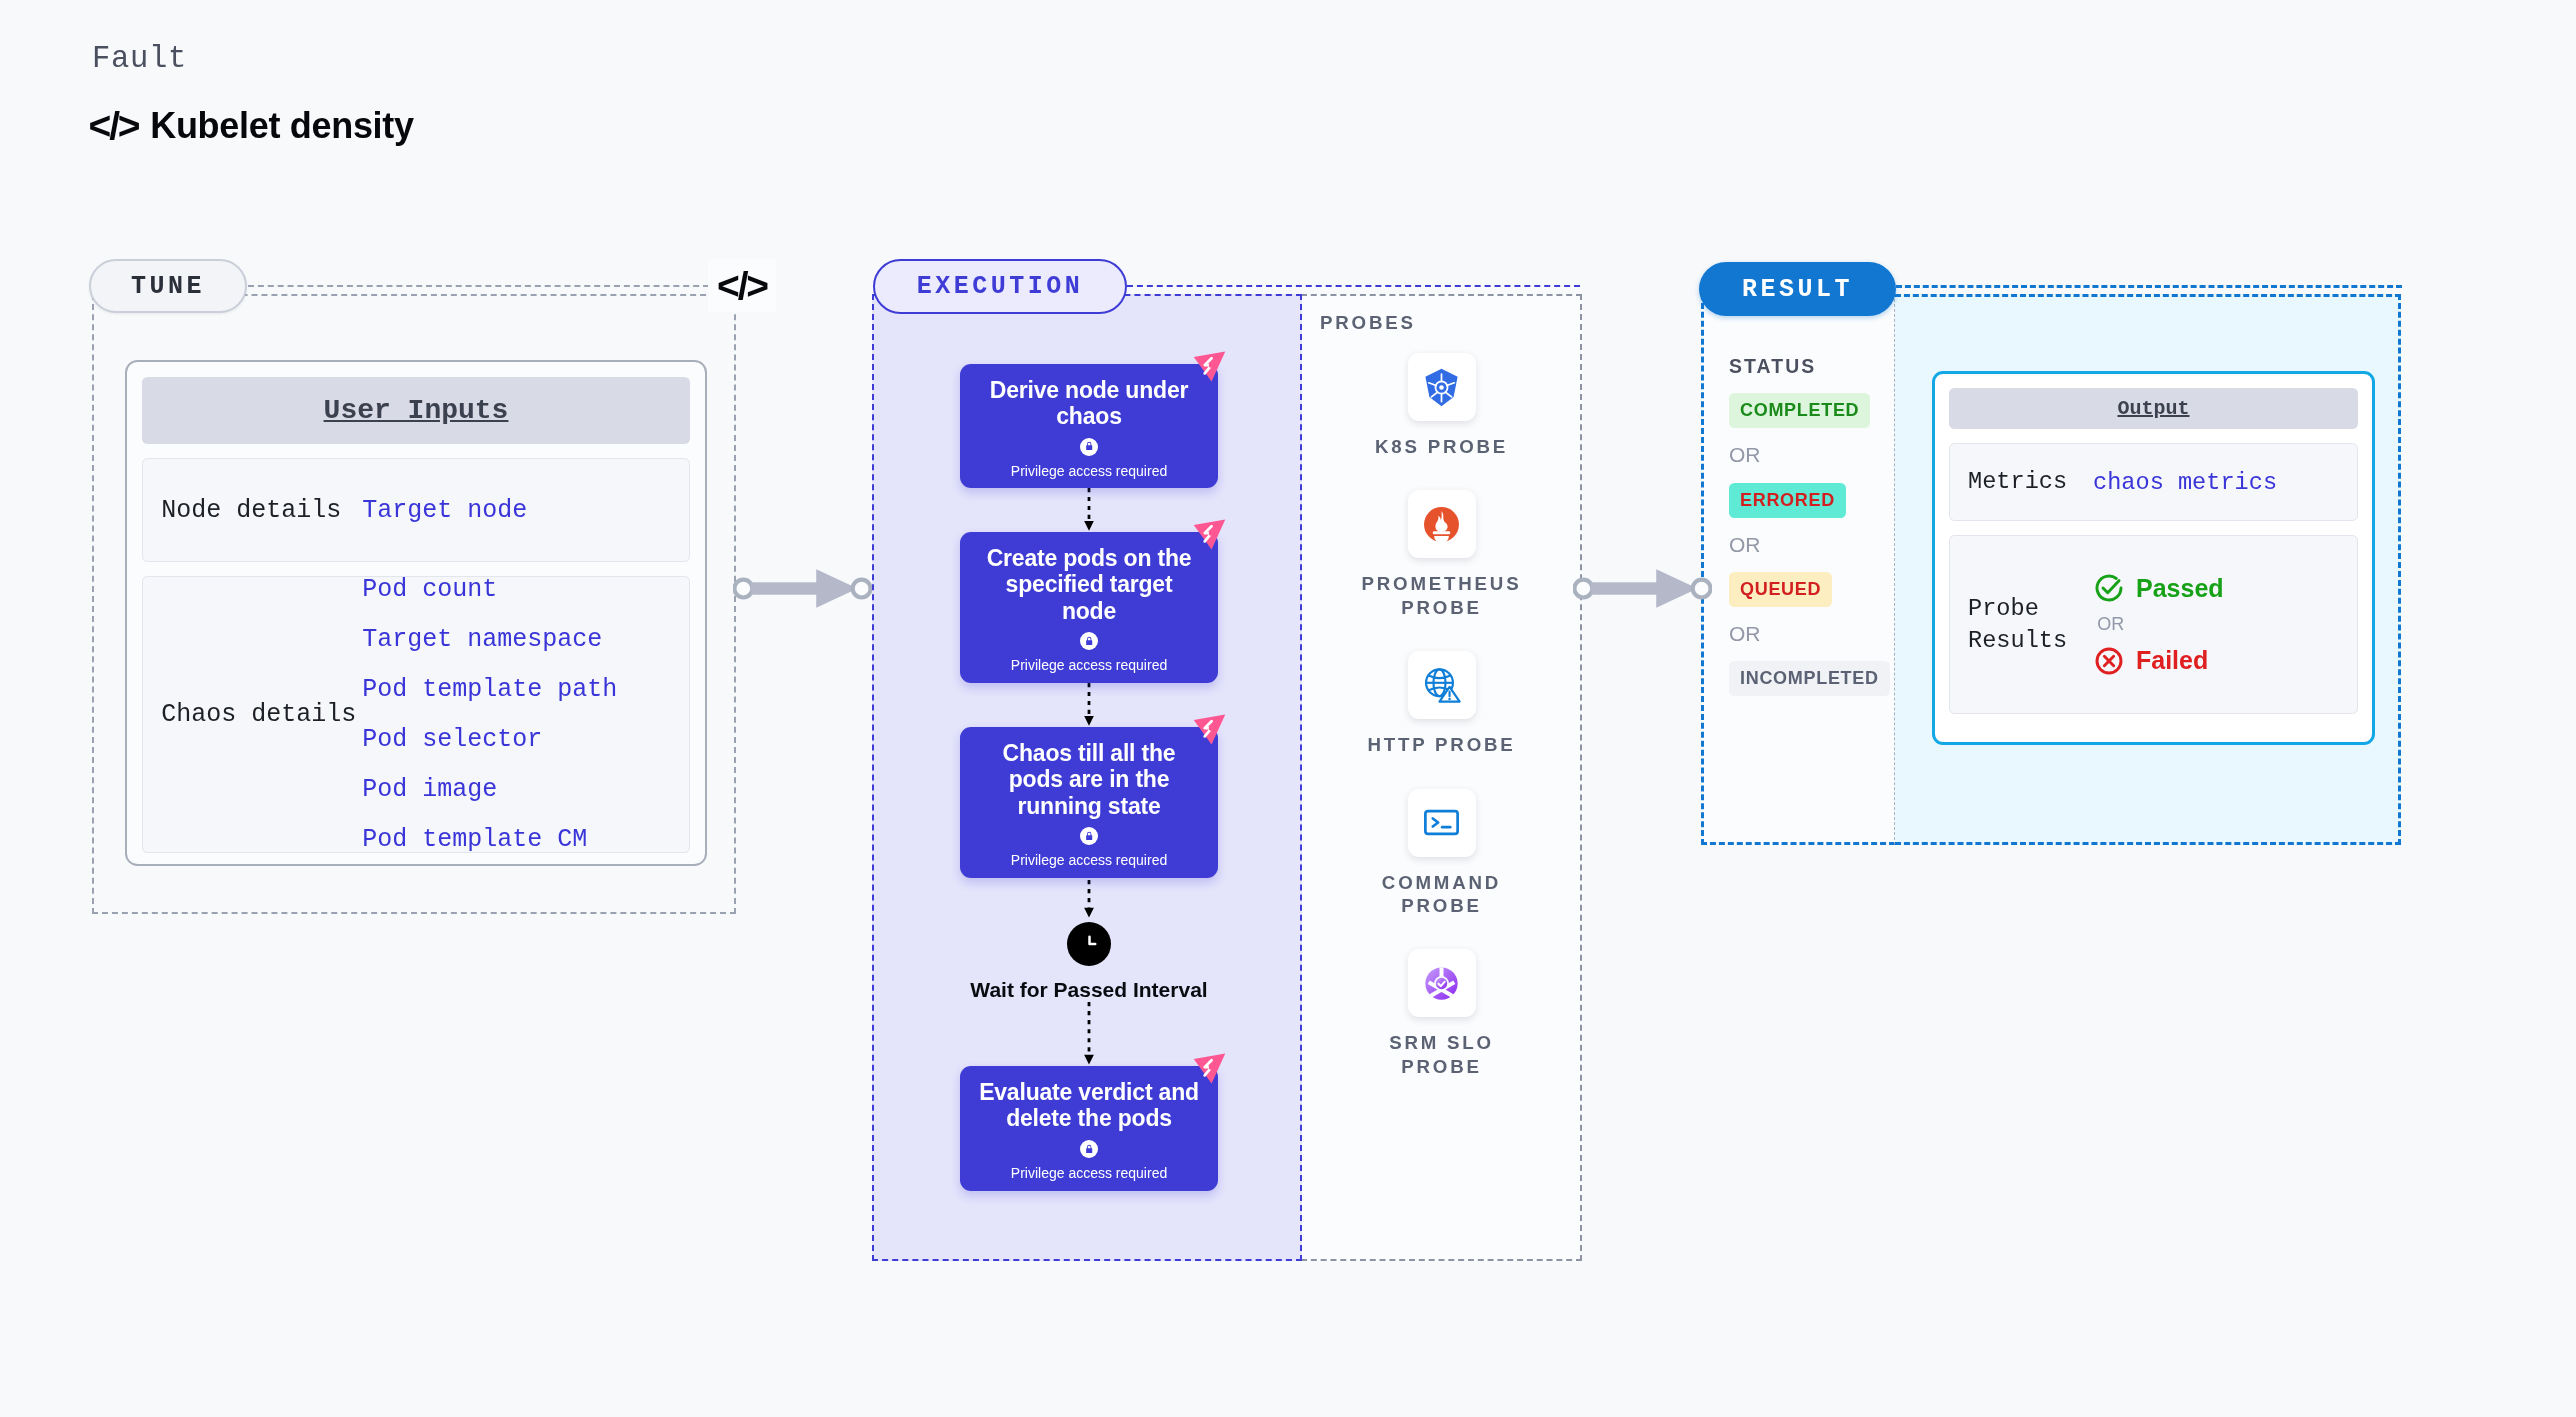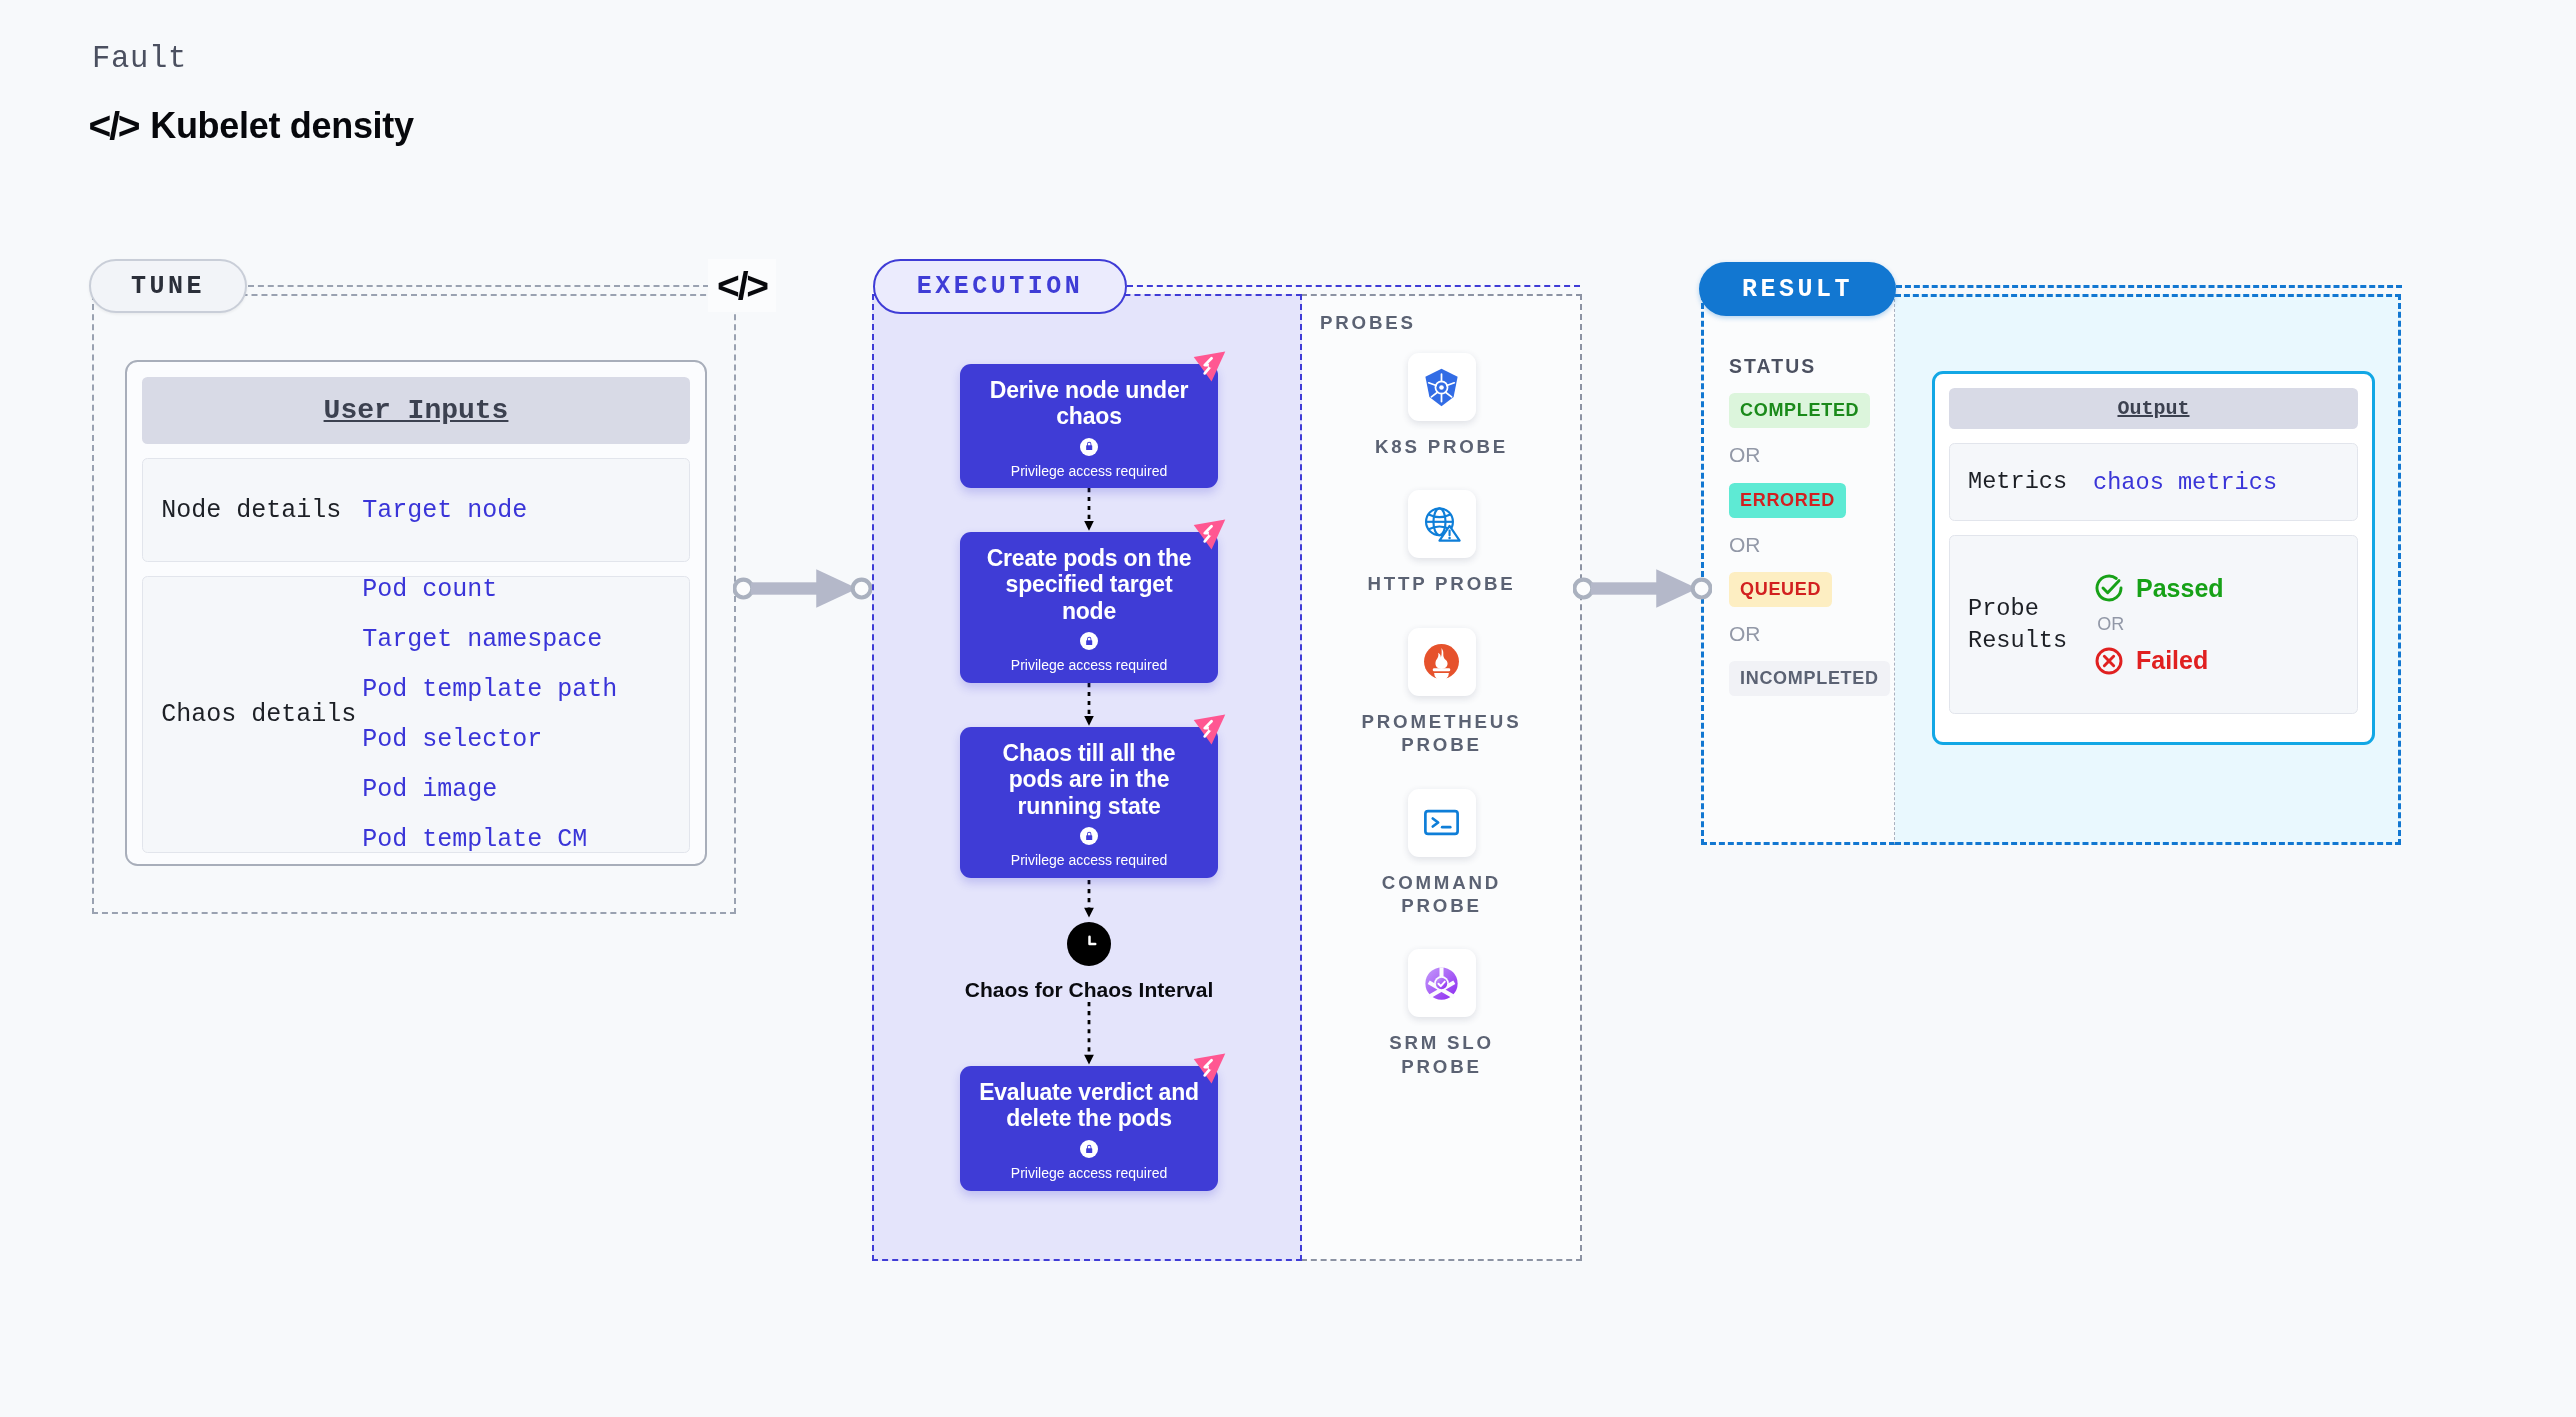--- a/index.html
+++ b/index.html
@@ -335,21 +335,21 @@
       </svg>
   </div>
 
   <div class="clock-node">
     <div class="clock-circle">
       <svg viewBox="0 0 24 24">
           <circle cx="12" cy="12" r="11" fill="#000"></circle>
           <path d="M12 5.5v7h5.5" stroke="#fff" stroke-width="2.4" fill="none" stroke-linecap="round" stroke-linejoin="round"></path>
         </svg>
     </div>
-    <div class="clock-label">Chaos for Chaos Interval</div>
+    <div class="clock-label">Wait for Passed Interval</div>
   </div>
 
   <div class="arrow-connector" style="height:64px;">
     <svg width="14" height="64" viewBox="0 0 20 92">
         <line x1="10" y1="0" x2="10" y2="76" stroke="#000" stroke-width="4" stroke-dasharray="6 7"></line>
         <polygon points="3,76 17,76 10,90" fill="#000"></polygon>
       </svg>
   </div>
 
   <div class="step-card">
@@ -388,44 +388,44 @@
         </g>
         <circle cx="32" cy="32" r="3.4" fill="#fff"></circle>
       </svg>
     </div>
     <div class="probe-label">K8S PROBE</div>
   </div>
 
   <div class="probe-item">
     <div class="probe-icon-box">
       <svg viewBox="0 0 64 64">
+        <circle cx="32" cy="32" r="26" fill="#e6522c"></circle>
+        <path d="M32 12c5 7 1 10 4 15 2 3 5 3 5 8 0 5-4 8-9 8s-9-3-9-8c0-7 6-8 4-16 3 2 4 4 4 7 2-5 1-10 1-14z" fill="#fff"></path>
+        <rect x="19" y="42" width="26" height="4.5" rx="2" fill="#fff"></rect>
+        <path d="M21 49h22a11 11 0 01-22 0z" fill="#fff"></path>
+      </svg>
+    </div>
+    <div class="probe-label">PROMETHEUS PROBE</div>
+  </div>
+
+  <div class="probe-item">
+    <div class="probe-icon-box">
+      <svg viewBox="0 0 64 64">
         <g stroke="#0e7ed8" stroke-width="3.2" fill="none">
           <circle cx="29" cy="28" r="20"></circle>
           <ellipse cx="29" cy="28" rx="9" ry="20"></ellipse>
           <line x1="9" y1="28" x2="49" y2="28"></line>
           <path d="M13 17c10 5 22 5 32 0M13 39c10-5 22-5 32 0"></path>
         </g>
         <polygon points="44,34 59,56 29,56" fill="#fff" stroke="#0e7ed8" stroke-width="3.2" stroke-linejoin="round"></polygon>
         <line x1="44" y1="41" x2="44" y2="48" stroke="#0e7ed8" stroke-width="3.2" stroke-linecap="round"></line>
         <circle cx="44" cy="52" r="1.9" fill="#0e7ed8"></circle>
       </svg>
     </div>
     <div class="probe-label">HTTP PROBE</div>
-  </div>
-
-  <div class="probe-item">
-    <div class="probe-icon-box">
-      <svg viewBox="0 0 64 64">
-        <circle cx="32" cy="32" r="26" fill="#e6522c"></circle>
-        <path d="M32 12c5 7 1 10 4 15 2 3 5 3 5 8 0 5-4 8-9 8s-9-3-9-8c0-7 6-8 4-16 3 2 4 4 4 7 2-5 1-10 1-14z" fill="#fff"></path>
-        <rect x="19" y="42" width="26" height="4.5" rx="2" fill="#fff"></rect>
-        <path d="M21 49h22a11 11 0 01-22 0z" fill="#fff"></path>
-      </svg>
-    </div>
-    <div class="probe-label">PROMETHEUS PROBE</div>
   </div>
 
   <div class="probe-item">
     <div class="probe-icon-box">
       <svg viewBox="0 0 64 64">
         <rect x="8" y="15" width="48" height="34" rx="4" fill="none" stroke="#0e7ed8" stroke-width="4"></rect>
         <path d="M19 26l8 6-8 6" fill="none" stroke="#0e7ed8" stroke-width="4" stroke-linecap="round" stroke-linejoin="round"></path>
         <line x1="33" y1="39" x2="45" y2="39" stroke="#0e7ed8" stroke-width="4" stroke-linecap="round"></line>
       </svg>
     </div>

